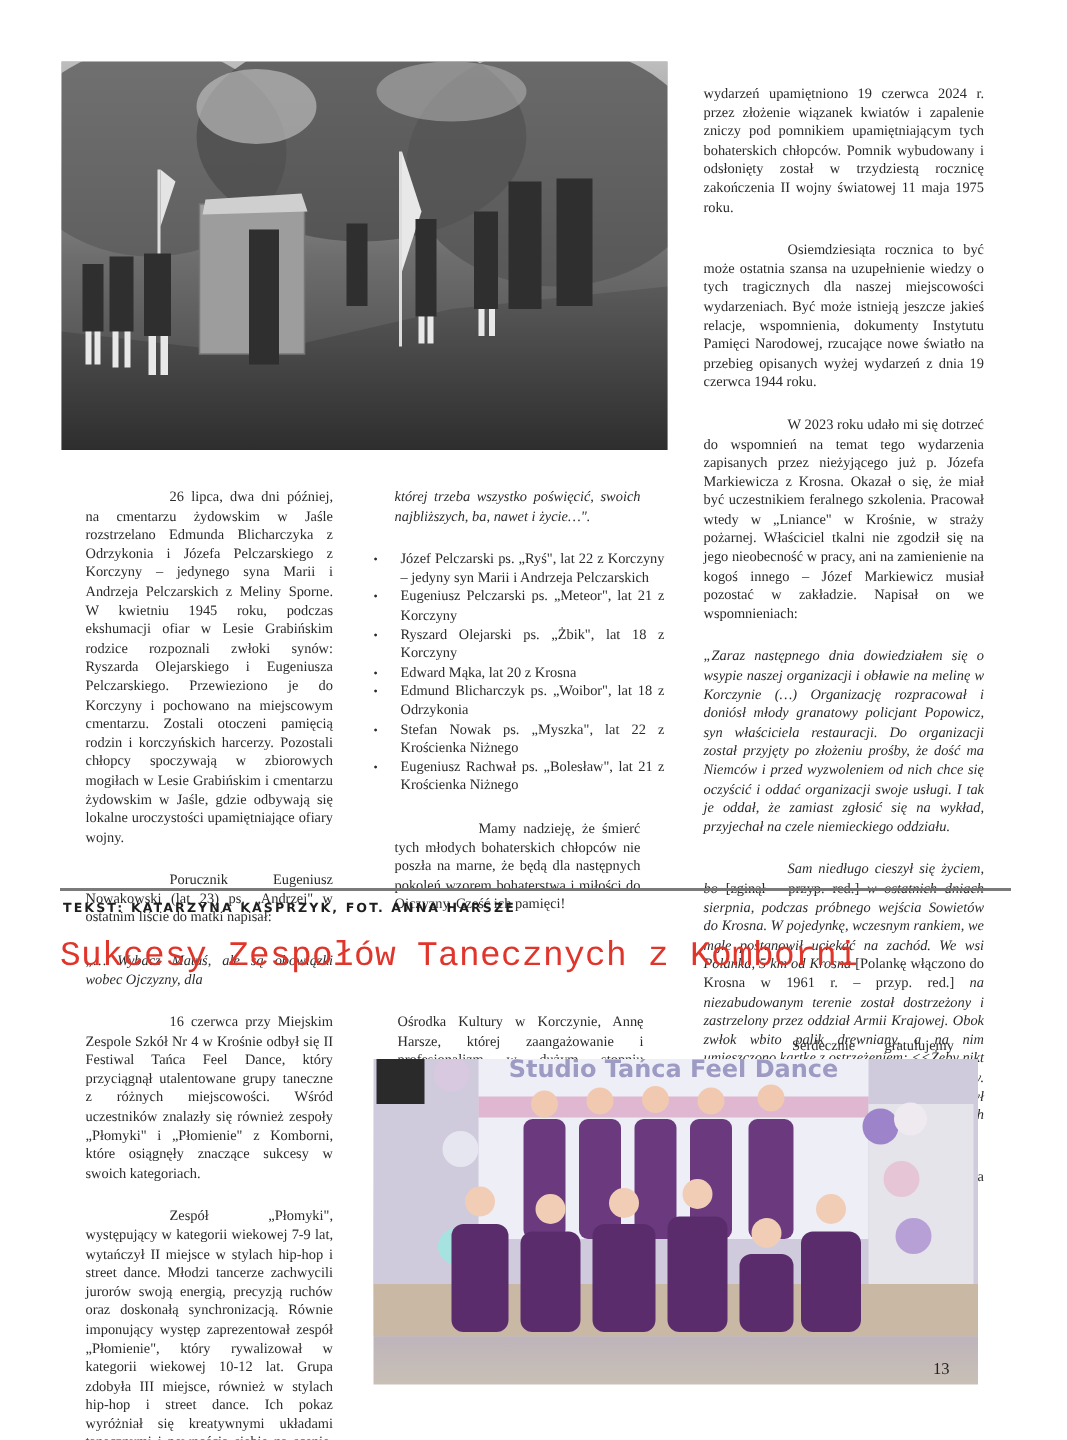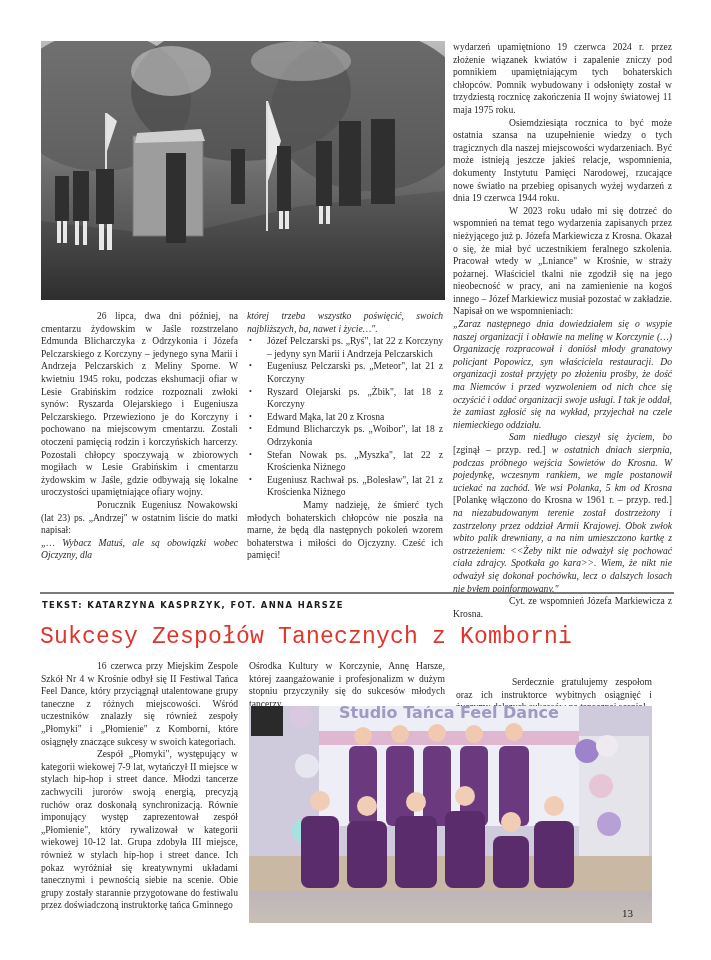--- a/index.html
+++ b/index.html
@@ -1,21 +1,21 @@
 <!DOCTYPE html>
 <html><head>
   <meta charset="utf-8">
   <style>
     html, body { margin: 0; padding: 0; background: #ffffff; }
     body { width: 711px; height: 960px; position: relative; overflow: hidden;
       font-family: "DejaVu Serif", "Liberation Serif", serif; color: #2a2a2a; }
     .page { position: absolute; left: 0; top: 0; width: 711px; height: 960px; }
     .txt { font-family: "Liberation Serif", "DejaVu Serif", serif; font-size: 9.6px; line-height: 12.6px;
       text-align: justify; color: #2b2b2b; hyphens: manual; }
-    .txt p { margin: 0; }
+    .txt p { margin: 16px; }
     .ind { text-indent: 56px; }
     .it { font-style: italic; }
     .col { position: absolute; }
     
     .photo-top { position: absolute; left: 41px; top: 41px; width: 404px; height: 259px; overflow: hidden;
       background: linear-gradient(180deg, #9a9a9a 0%, #6c6c6c 30%, #4a4a4a 55%, #5a5a5a 70%, #3c3c3c 100%); }
     .photo-top svg { display: block; }
     
     ul.bul { list-style: none; margin: 0; padding: 0; }
     ul.bul li { position: relative; padding-left: 20px; }

